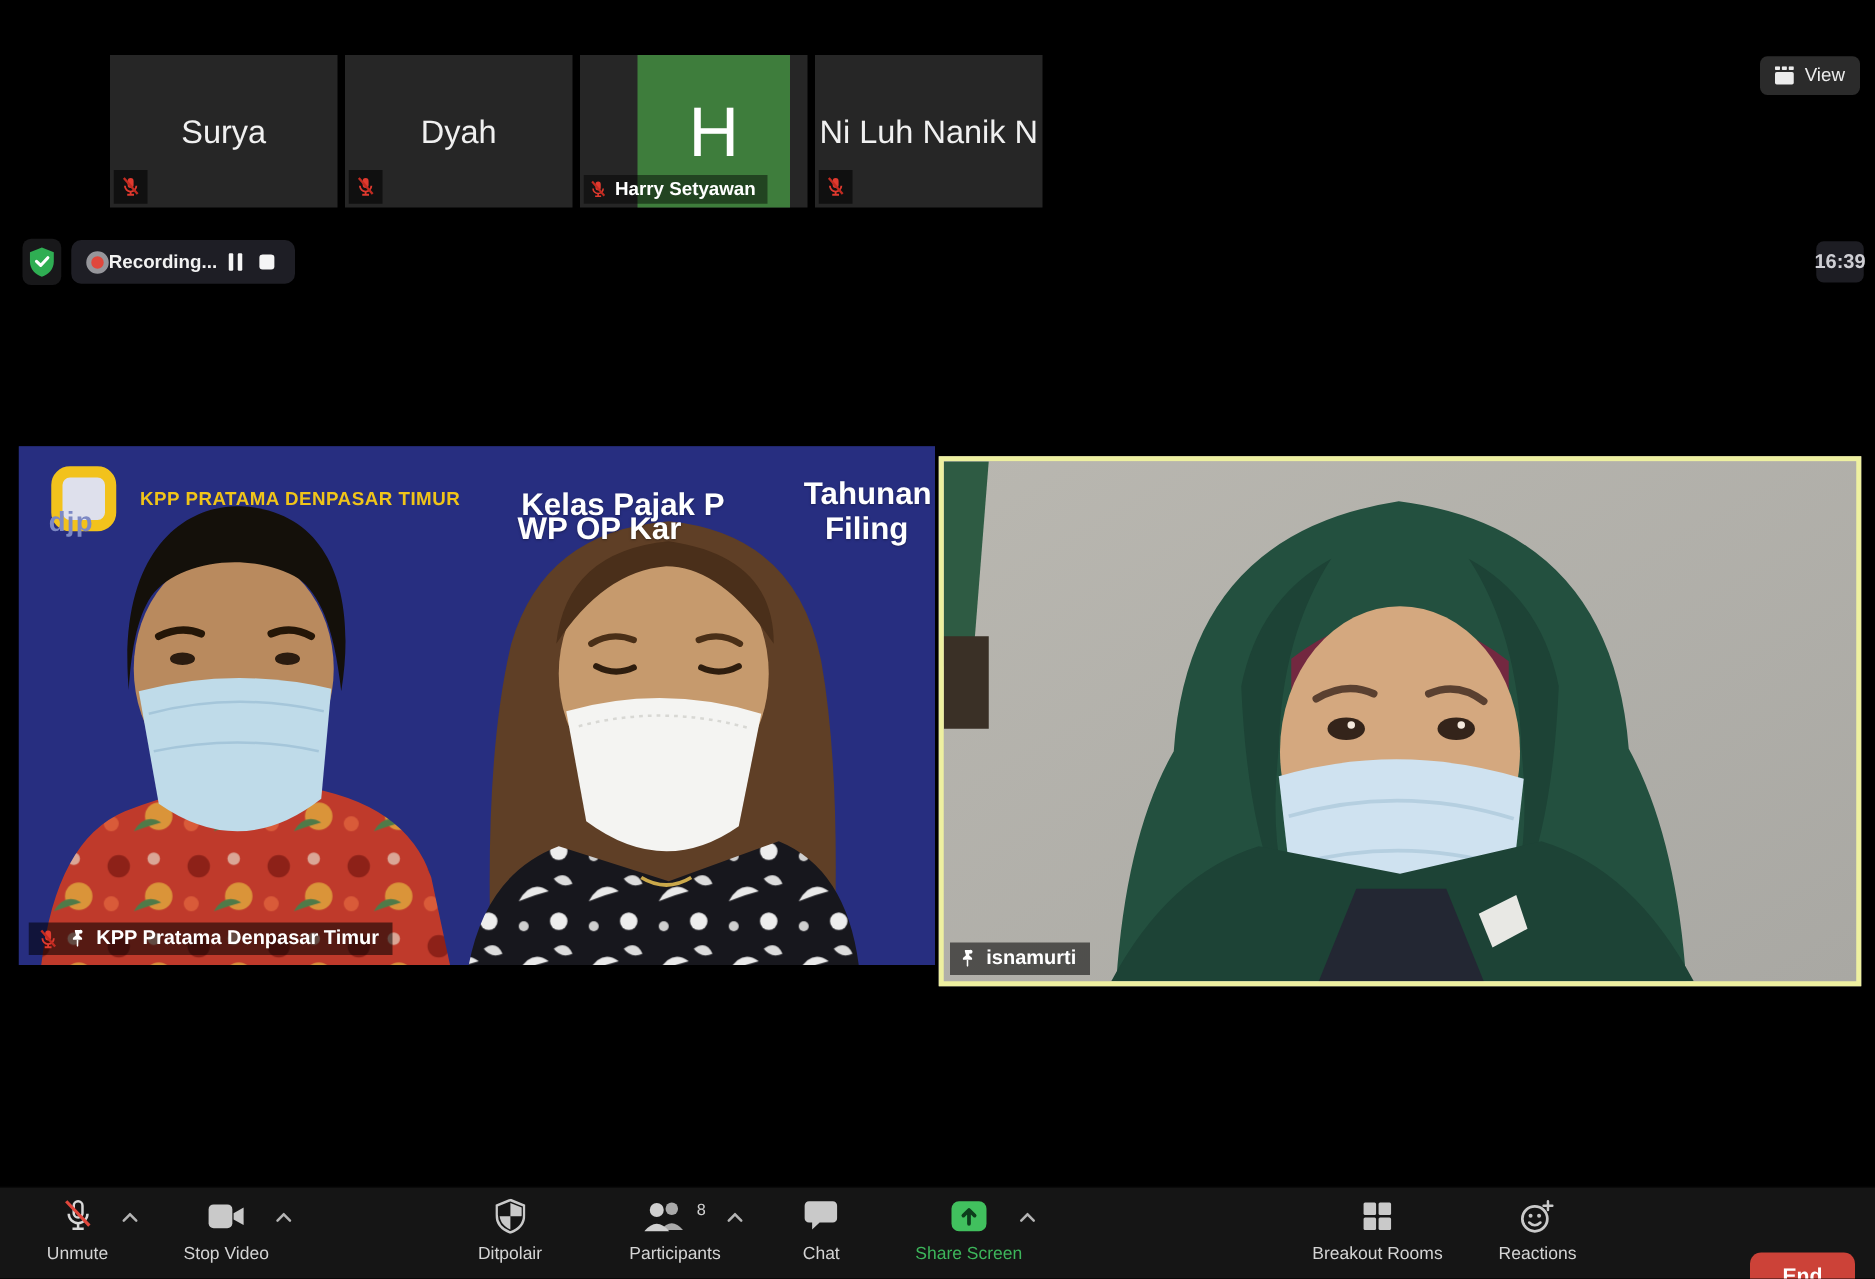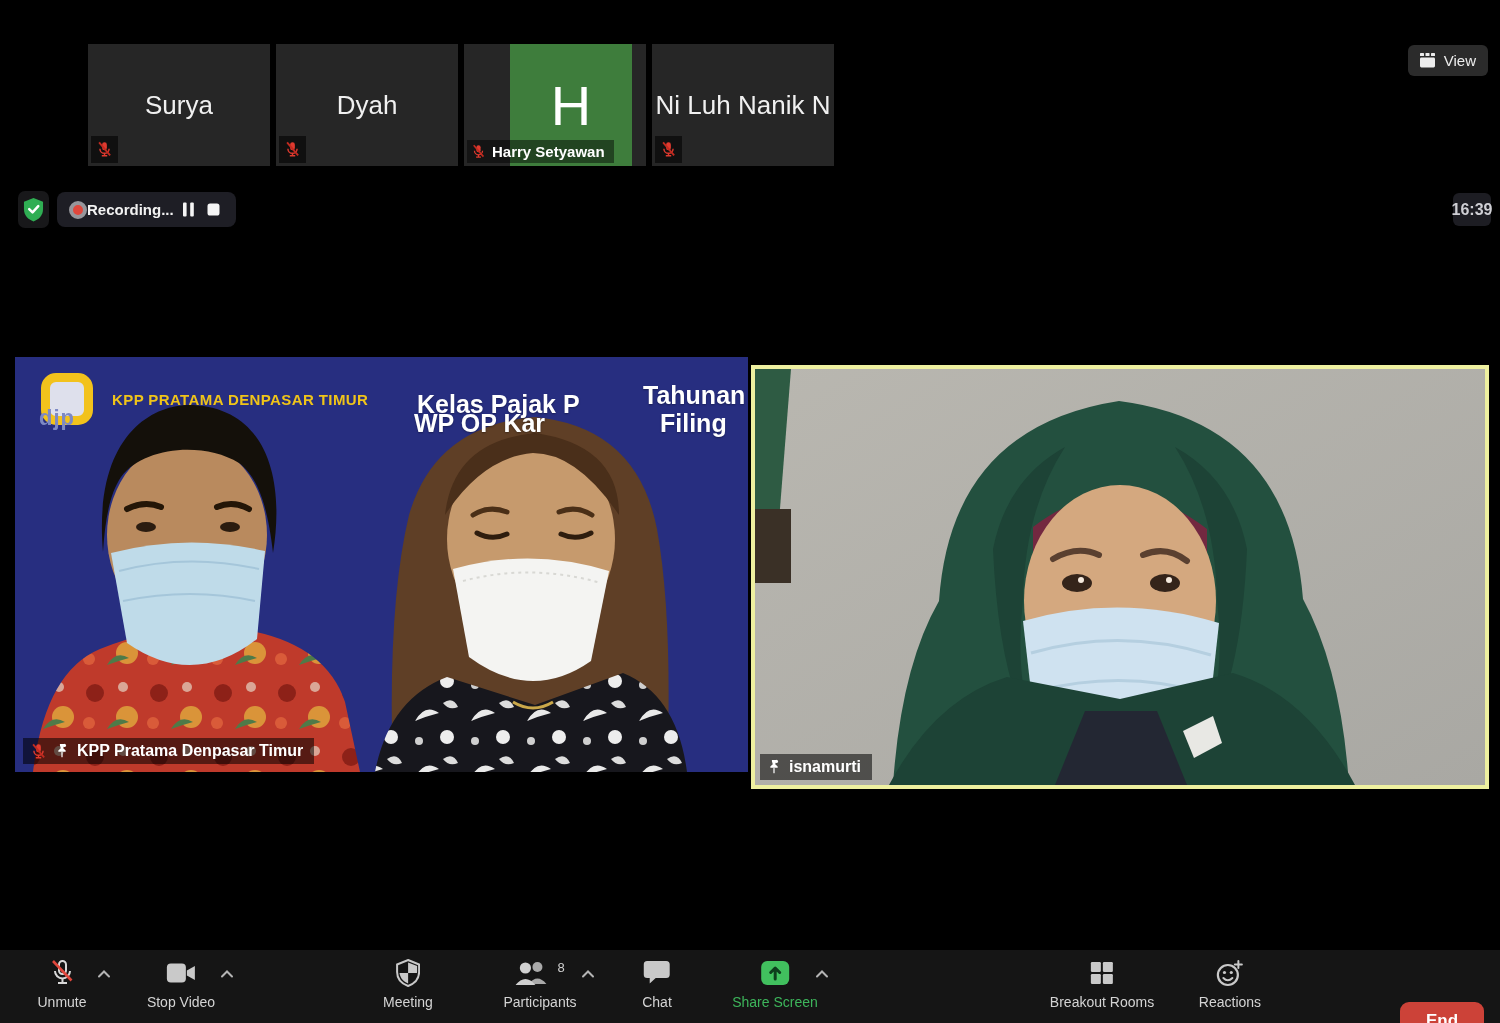--- a/index.html
+++ b/index.html
@@ -318,21 +318,21 @@
       </svg>
 
     <div class="tb-item" style="left:408px">
       <span class="ic">
           <svg width="24" height="28" viewBox="0 0 24 28">
         <path d="M12 1 L23 5.5 V13 C23 20.5 18 24.8 12 27 C6 24.8 1 20.5 1 13 V5.5 Z" fill="none" stroke="#c9c9c9" stroke-width="2"></path>
         <path d="M12 3.4 L21 7 V13 C21 14 20.9 13.6 20.8 14 H12 Z" fill="#c9c9c9"></path>
         <path d="M12 14 V24.6 C8 22.8 4.2 19.8 3.4 14 Z" fill="#c9c9c9"></path>
       </svg>
         </span>
-      <span>Meeting</span>
+      <span>Ditpolair</span>
     </div>
 
     <div class="tb-item" style="left:540px">
       <span class="ic">
         <svg width="34" height="26" viewBox="0 0 34 26">
           <g fill="#a9a9a9">
             <circle cx="22" cy="7" r="5"></circle>
             <path d="M13 24 q9 -11 18 0 z"></path>
           </g>
           <g fill="#d0d0d0">

